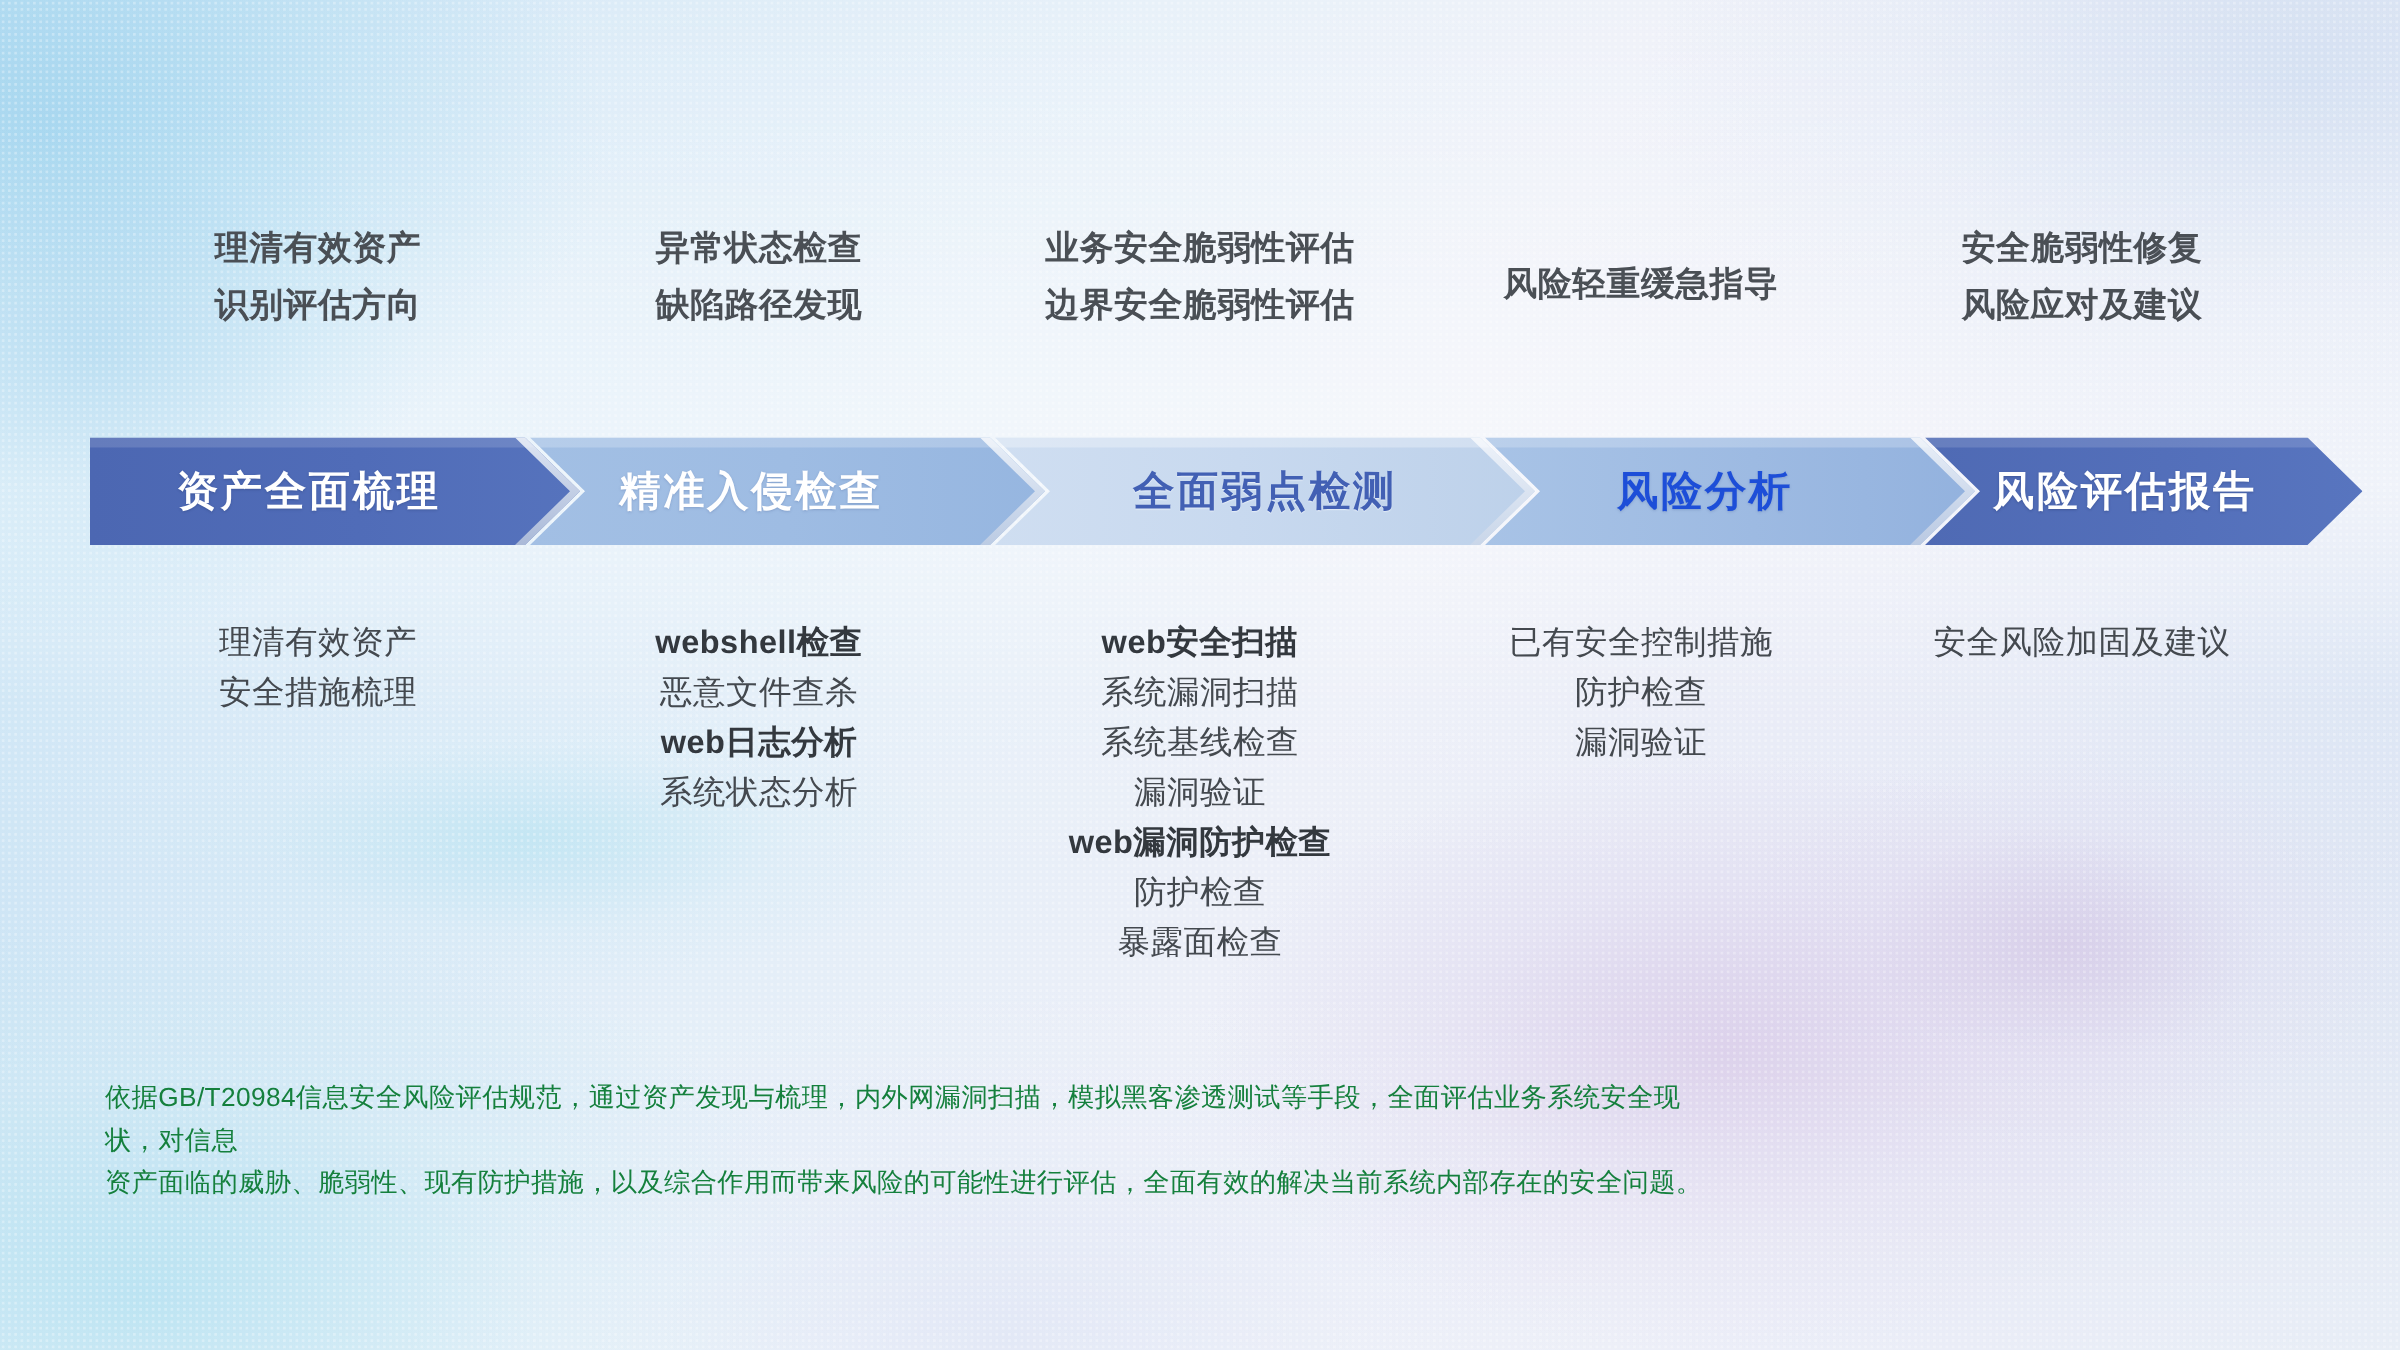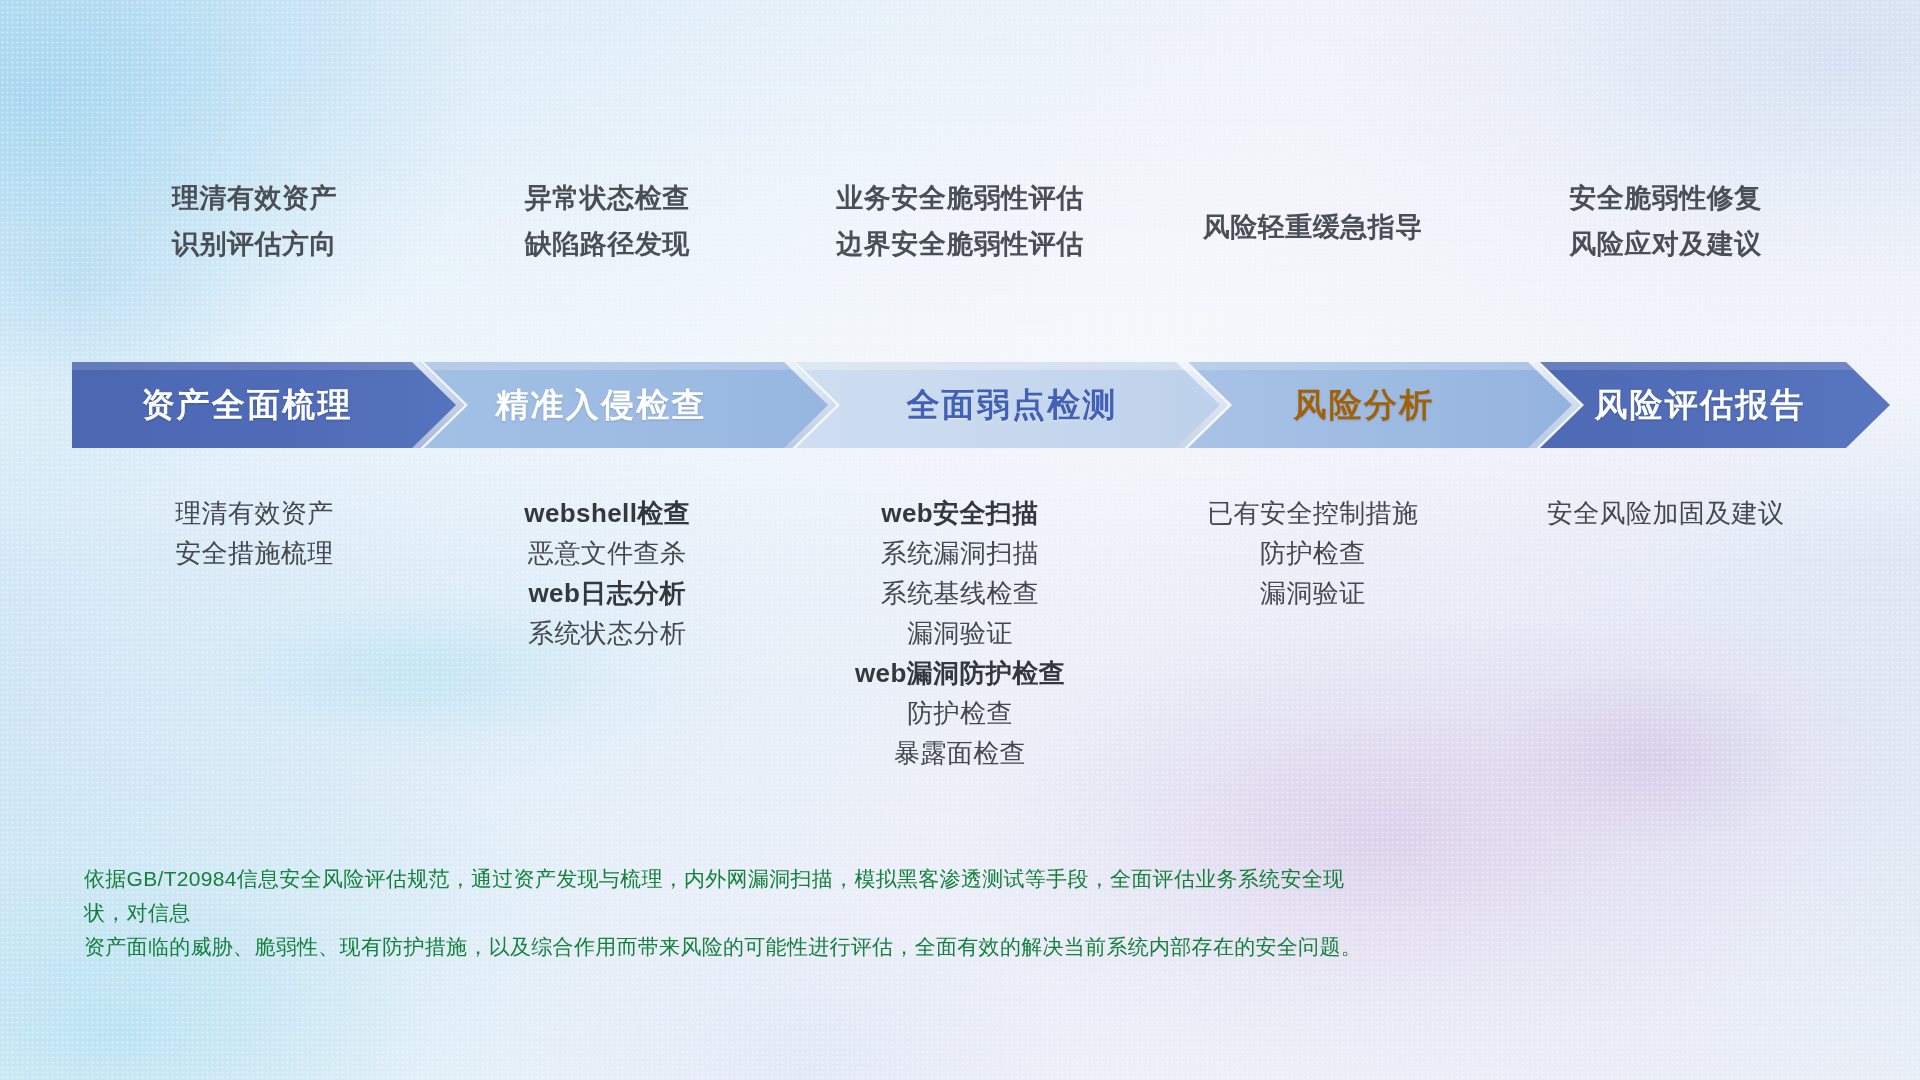--- a/index.html
+++ b/index.html
@@ -68,40 +68,40 @@
   }
 
   
   #top-rows{top:185px;padding:0 78px;font-weight:bold;}
   .top-item{
     font-size:27px;color:#4a4f55;line-height:1.0;
     letter-spacing:.5px;margin-bottom:19px;white-space:nowrap;
   }
 
   
-  #banner{position:absolute;left:72px;top:362px;width:1778px;height:86px;text-align:center;}
+  #banner{position:absolute;left:72px;top:350px;width:1778px;height:86px;text-align:center;}
   .seg{
     position:absolute;top:0;height:86px;
     display:flex;align-items:center;justify-content:center;
   }
   .seg .lbl{
     font-size:33px;font-weight:bold;letter-spacing:2.2px;
     white-space:nowrap;position:relative;z-index:3;
   }
   .seg .shape{position:absolute;inset:0;z-index:1;}
   .seg .shape svg{width:100%;height:100%;display:block;}
 
   .seg1{left:0;width:392px;}
   .seg1 .lbl{color:#ffffff;text-shadow:0 1px 2px rgba(30,50,100,.30);margin-right:42px;}
   .seg2{left:352px;width:412px;}
   .seg2 .lbl{color:#ffffff;text-shadow:0 1px 2px rgba(60,85,140,.26);margin-right:58px;}
   .seg3{left:724px;width:432px;}
   .seg3 .lbl{color:#4260b4;text-shadow:0 1px 1px rgba(255,255,255,.55);}
   .seg4{left:1116px;width:392px;}
-  .seg4 .lbl{color:#a16207;text-shadow:0 1px 2px rgba(60,85,140,.26);margin-right:40px;}
+  .seg4 .lbl{color:#1d4ed8;text-shadow:0 1px 2px rgba(60,85,140,.26);margin-right:40px;}
   .seg5{left:1468px;width:350px;}
   .seg5 .lbl{color:#ffffff;text-shadow:0 1px 2px rgba(25,45,95,.32);margin-right:30px;}
 
   
   #bottom-rows{top:500px;padding:0 78px;}
   .bot-item{
     font-size:26px;color:#44494f;line-height:1.0;
     letter-spacing:.4px;margin-bottom:14px;white-space:nowrap;
   }
   .bot-item.em{font-weight:bold;color:#33383e;}

